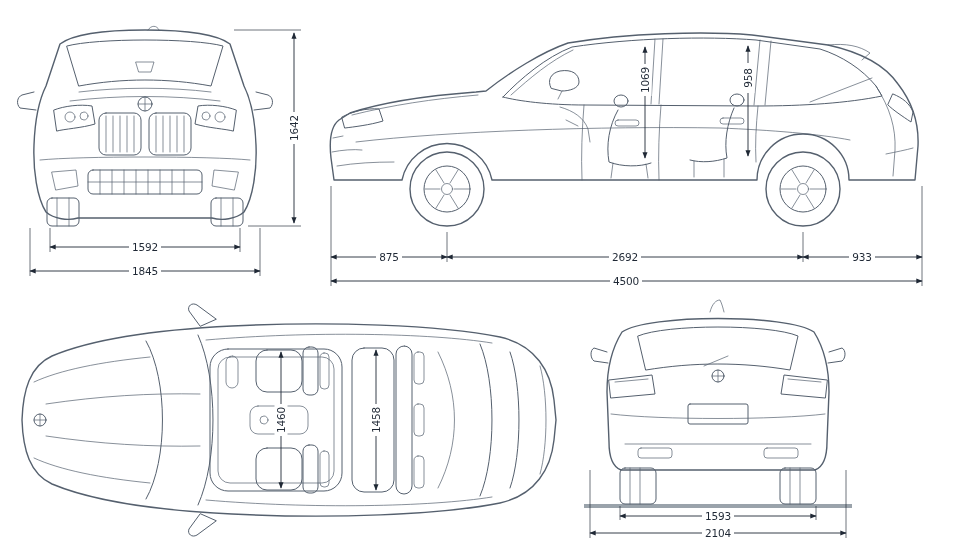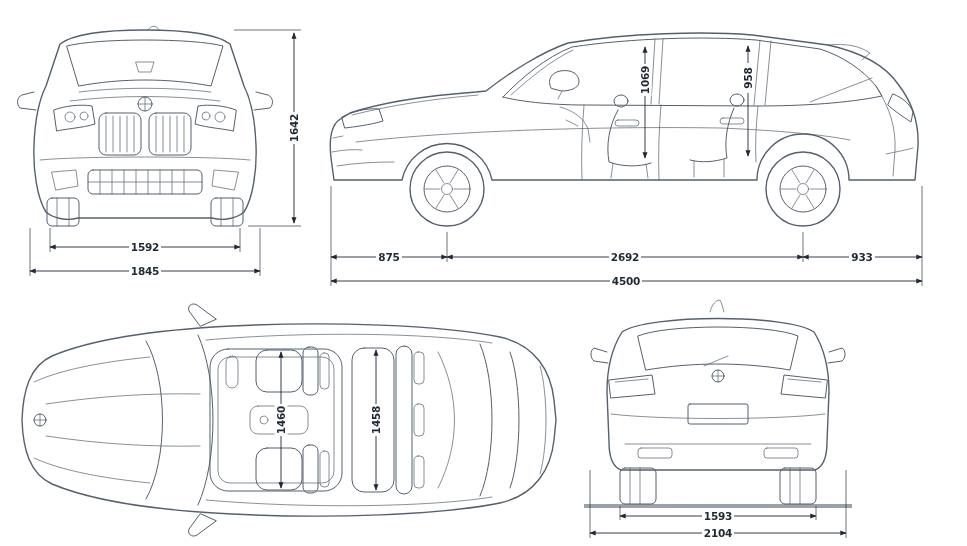--- a/index.html
+++ b/index.html
@@ -1,17 +1,17 @@
 <!DOCTYPE html>
 <html style="--line: #55606e; --dimc: #1f2835; --bg: #ffffff;"><head>
 <meta charset="utf-8">
 <style>
   html,body{margin:0;padding:0;background:#fff;}
   .stage{width:967px;height:546px;background:var(--bg,#fff);position:relative;overflow:hidden;
-         font-family:"DejaVu Sans",sans-serif;font-weight:bold;}
+         font-family:"DejaVu Sans",sans-serif;}
   svg{display:block;}
   .outline{fill:none;stroke:var(--line,#55606e);stroke-width:1.4;stroke-linecap:round;stroke-linejoin:round;}
   .mid{fill:none;stroke:var(--line,#55606e);stroke-width:1;stroke-linecap:round;stroke-linejoin:round;}
   .fine{fill:none;stroke:var(--line,#55606e);stroke-width:0.7;stroke-linecap:round;stroke-linejoin:round;}
   .dim{stroke:var(--dimc,#1f2835);stroke-width:0.9;fill:none;}
   .ext{stroke:var(--dimc,#1f2835);stroke-width:0.65;fill:none;}
   .lblbg{fill:#fff;stroke:none;}
   text.val{fill:var(--dimc,#1f2835);font-family:"DejaVu Sans",sans-serif;font-size:10.5px;
            text-anchor:middle;dominant-baseline:central;letter-spacing:-0.2px;}
   marker path{fill:var(--dimc,#1f2835);}

